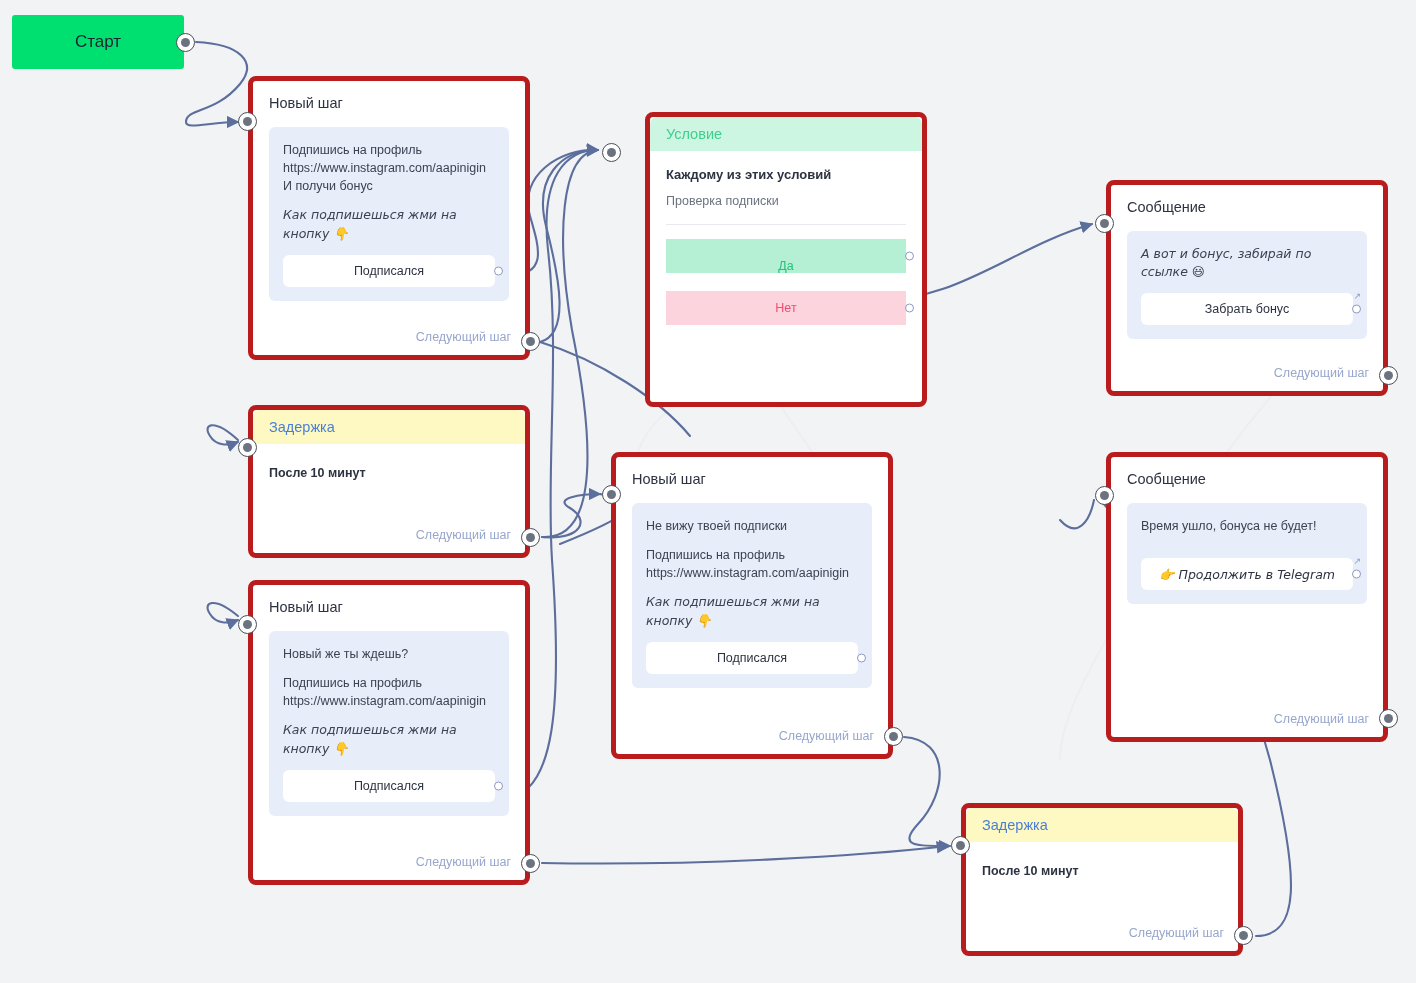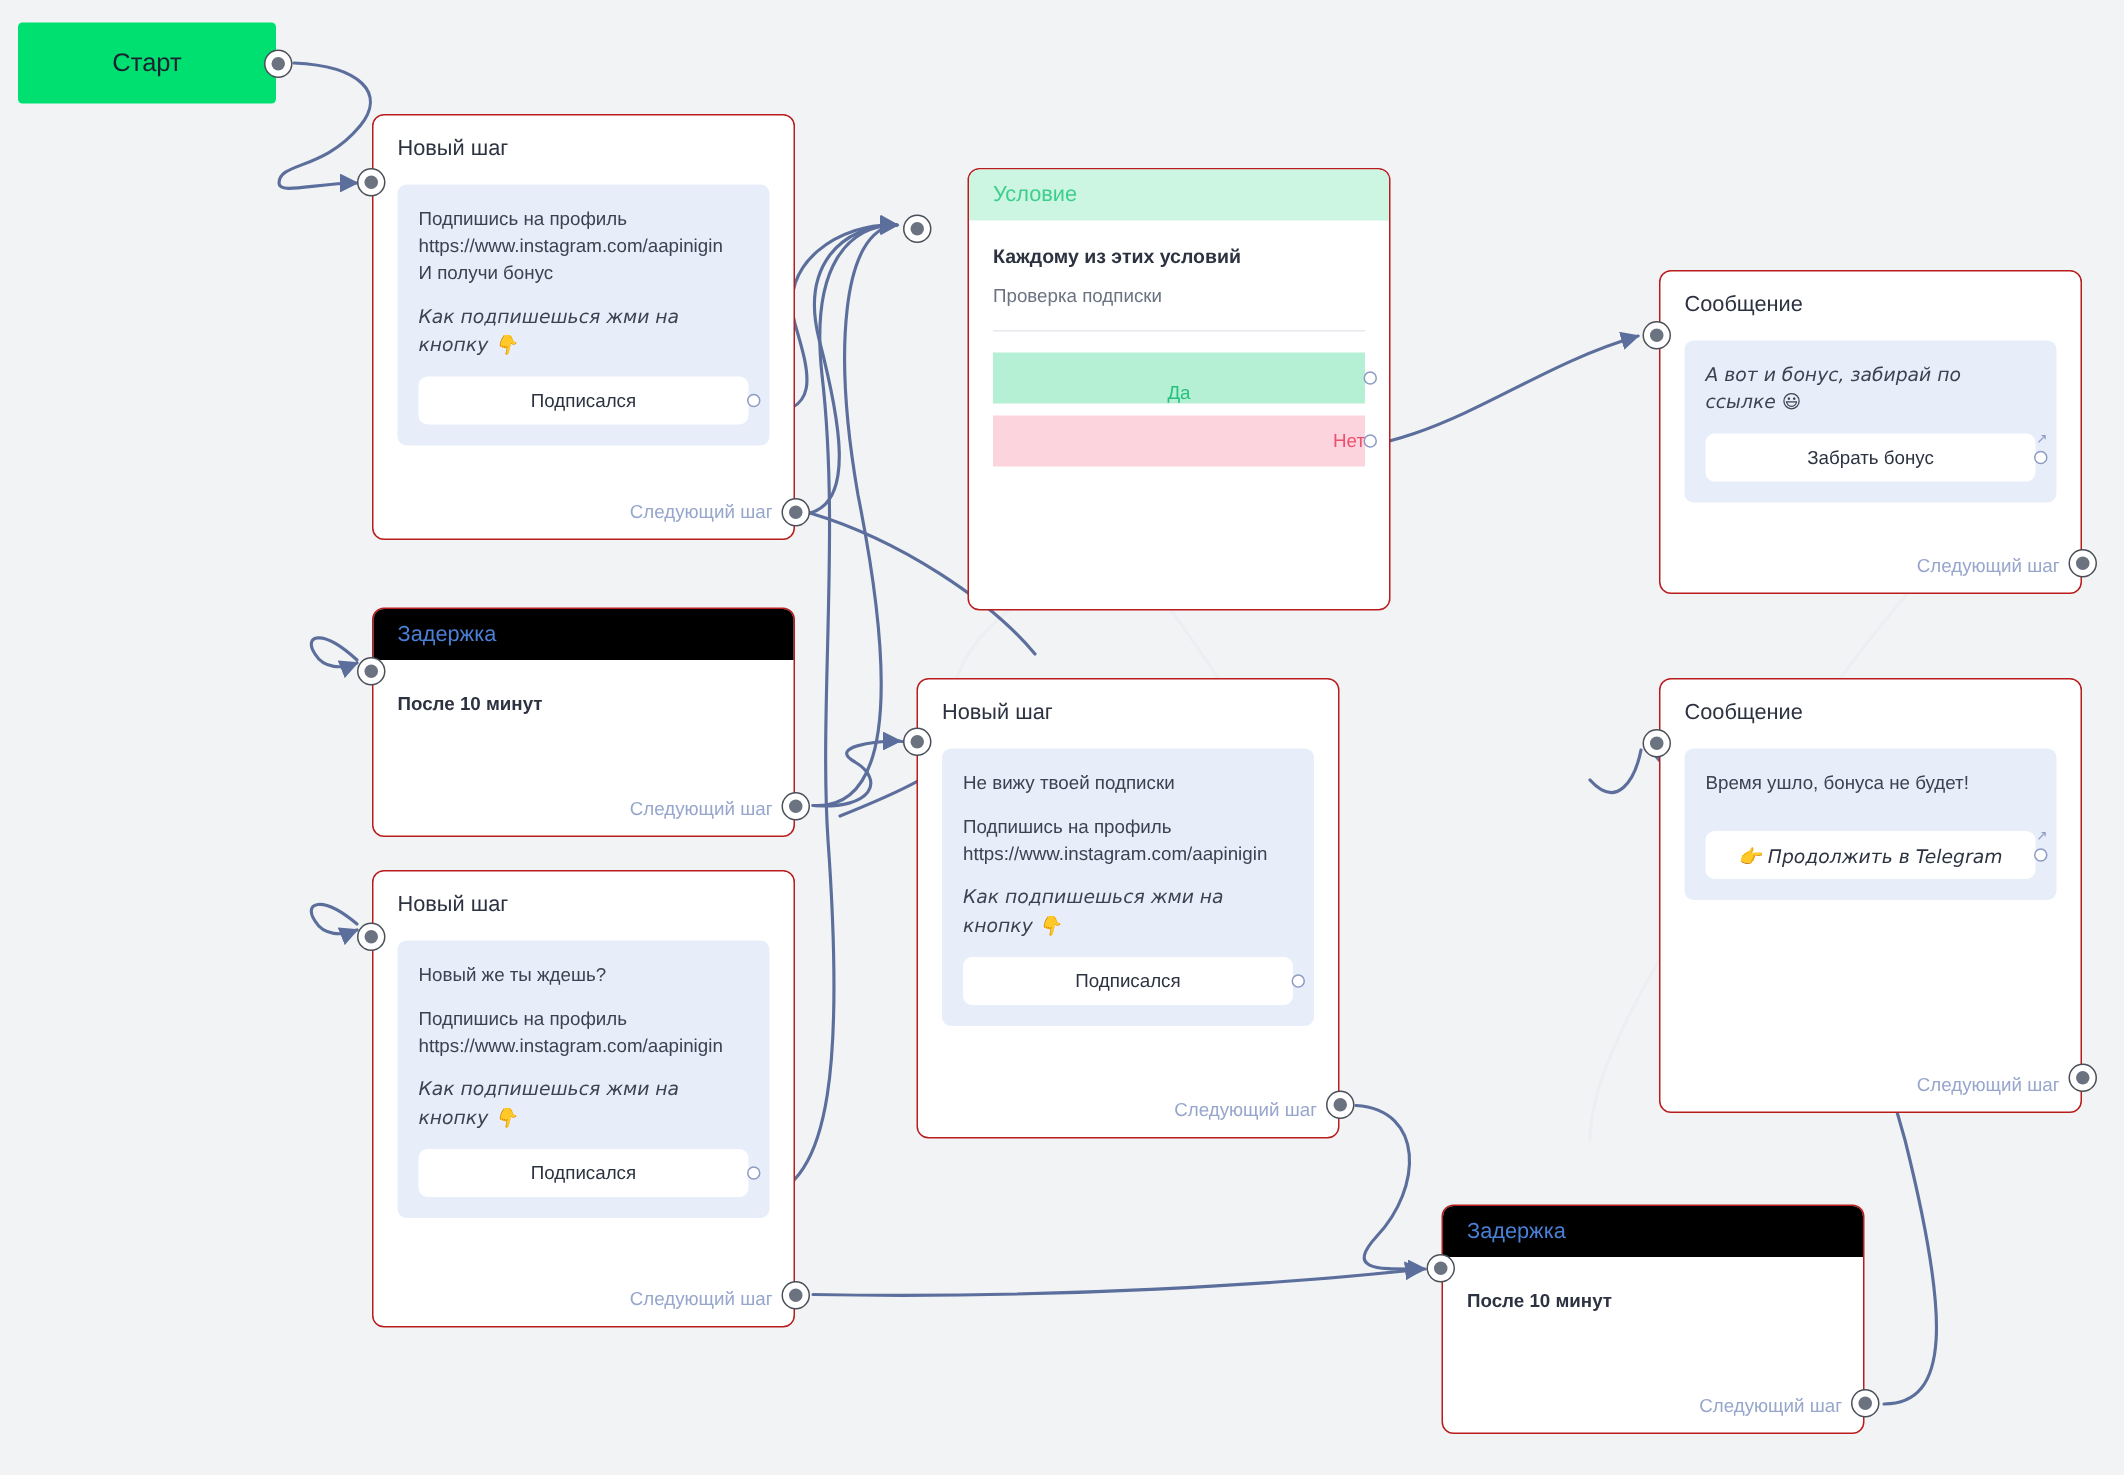--- a/index.html
+++ b/index.html
@@ -26,21 +26,21 @@
     left: 0; top: 0;
     width: 1416px;
     height: 983px;
     pointer-events: none;
     z-index: 1;
   }
   .node {
     position: absolute;
     z-index: 2;
     background: #ffffff;
-    border: 1px solid #b91c1c;
+    border: 5px solid #b91c1c;
     border-radius: 8px;
     box-sizing: border-box;
   }
   .node-start {
     position: absolute;
     z-index: 2;
     background: #00e070;
     border-radius: 3px;
     display: flex;
     align-items: center;
@@ -56,21 +56,21 @@
   .node-header-band {
     padding: 9px 16px;
     font-size: 14.5px;
     border-radius: 7px 7px 0 0;
   }
   .band-green {
     background: #cdf6e2;
     color: #3ecf8e;
   }
   .band-blue {
-    background: #000000;
+    background: #fef9c3;
     color: #4a7fd6;
   }
   .bubble {
     margin: 16px;
     background: #e8edfa;
     border-radius: 6px;
     padding: 14px 14px 14px 14px;
     box-sizing: border-box;
   }
   .bubble-text {
@@ -160,21 +160,21 @@
   .cond-opt {
     margin: 14px 16px 0 16px;
     height: 34px;
     display: flex;
     align-items: center;
     justify-content: center;
     position: relative;
     font-size: 12.5px;
   }
   .opt-yes { background: #b6f0d4; color: #27c07c; align-items: flex-end; }
-  .opt-no  { background: #fbd4dd; color: #ef4f6e; margin-top: 8px; justify-content: flex-end; }
+  .opt-no  { background: #fbd4dd; color: #ef4f6e; margin-top: 18px; }
   .opt-port {
     position: absolute;
     right: -8px;
     top: 50%;
     transform: translateY(-50%);
     width: 9px;
     height: 9px;
     border-radius: 50%;
     background: #ffffff;
     border: 1.3px solid #8c9bc4;

